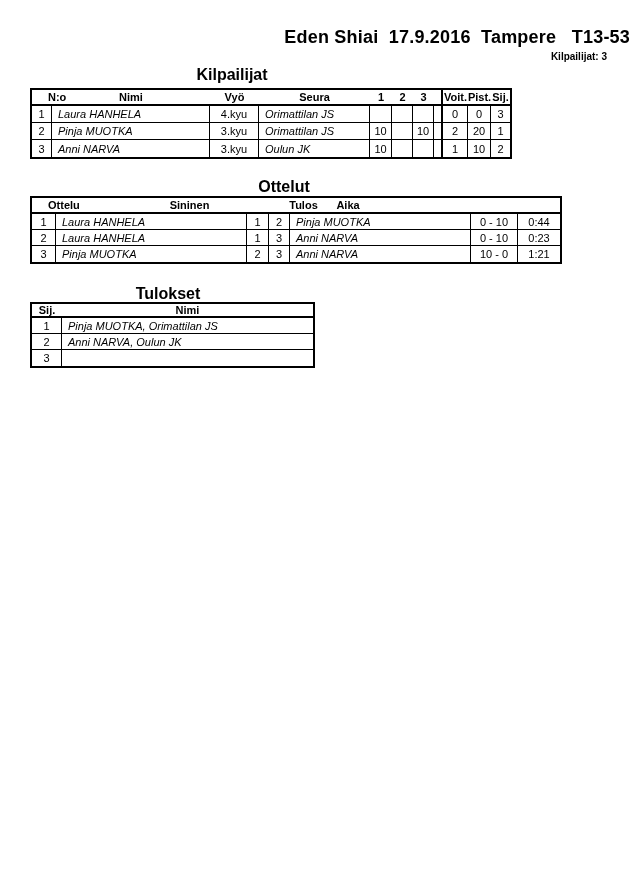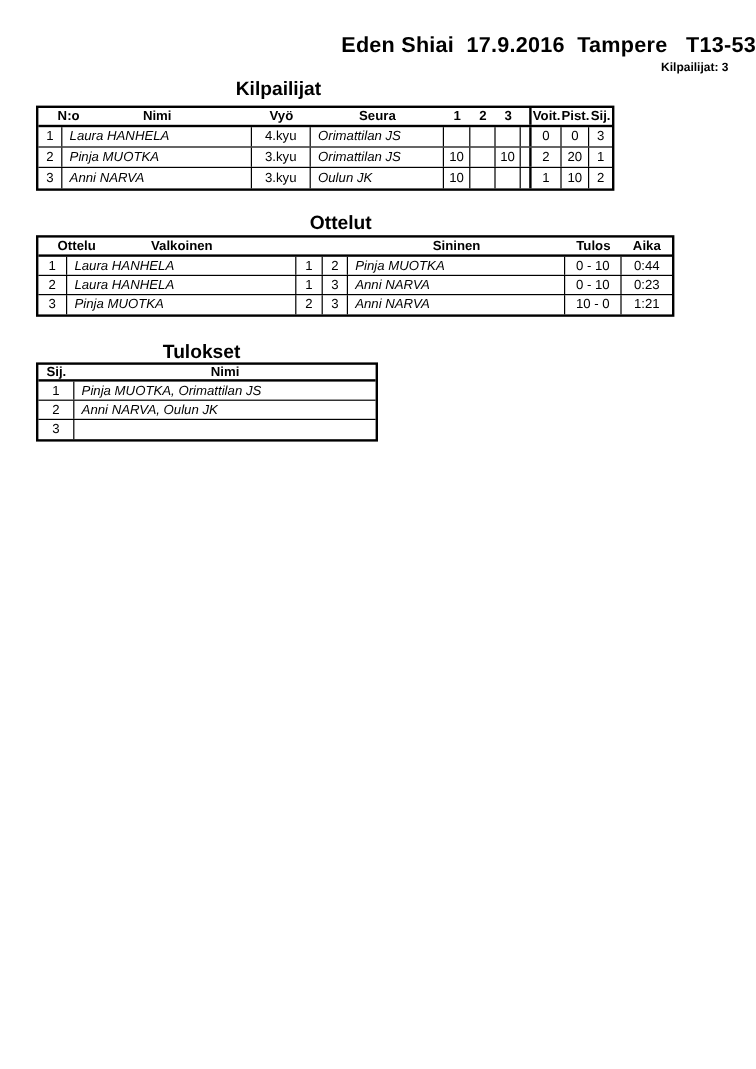--- a/index.html
+++ b/index.html
@@ -169,21 +169,20 @@
       <div class="cell w-pts br">10</div>
       <div class="cell w-sij">2</div>
     </div>
   </div>
 
   <div class="sec-title st-match">Ottelut</div>
 
   <div class="tbl tbl-match">
     <div class="hr">
       <div class="cell w-m-no hl">Ottelu</div>
-      <div class="cell w-m-white">Valkoinen</div>
       <div class="cell w-m-n1"></div>
       <div class="cell w-m-n2"></div>
       <div class="cell w-m-blue">Sininen</div>
       <div class="cell w-m-res">Tulos</div>
       <div class="cell w-m-time">Aika</div>
     </div>
 
     <div class="r bb">
       <div class="cell w-m-no br">1</div>
       <div class="cell w-m-white br l">Laura HANHELA</div>

